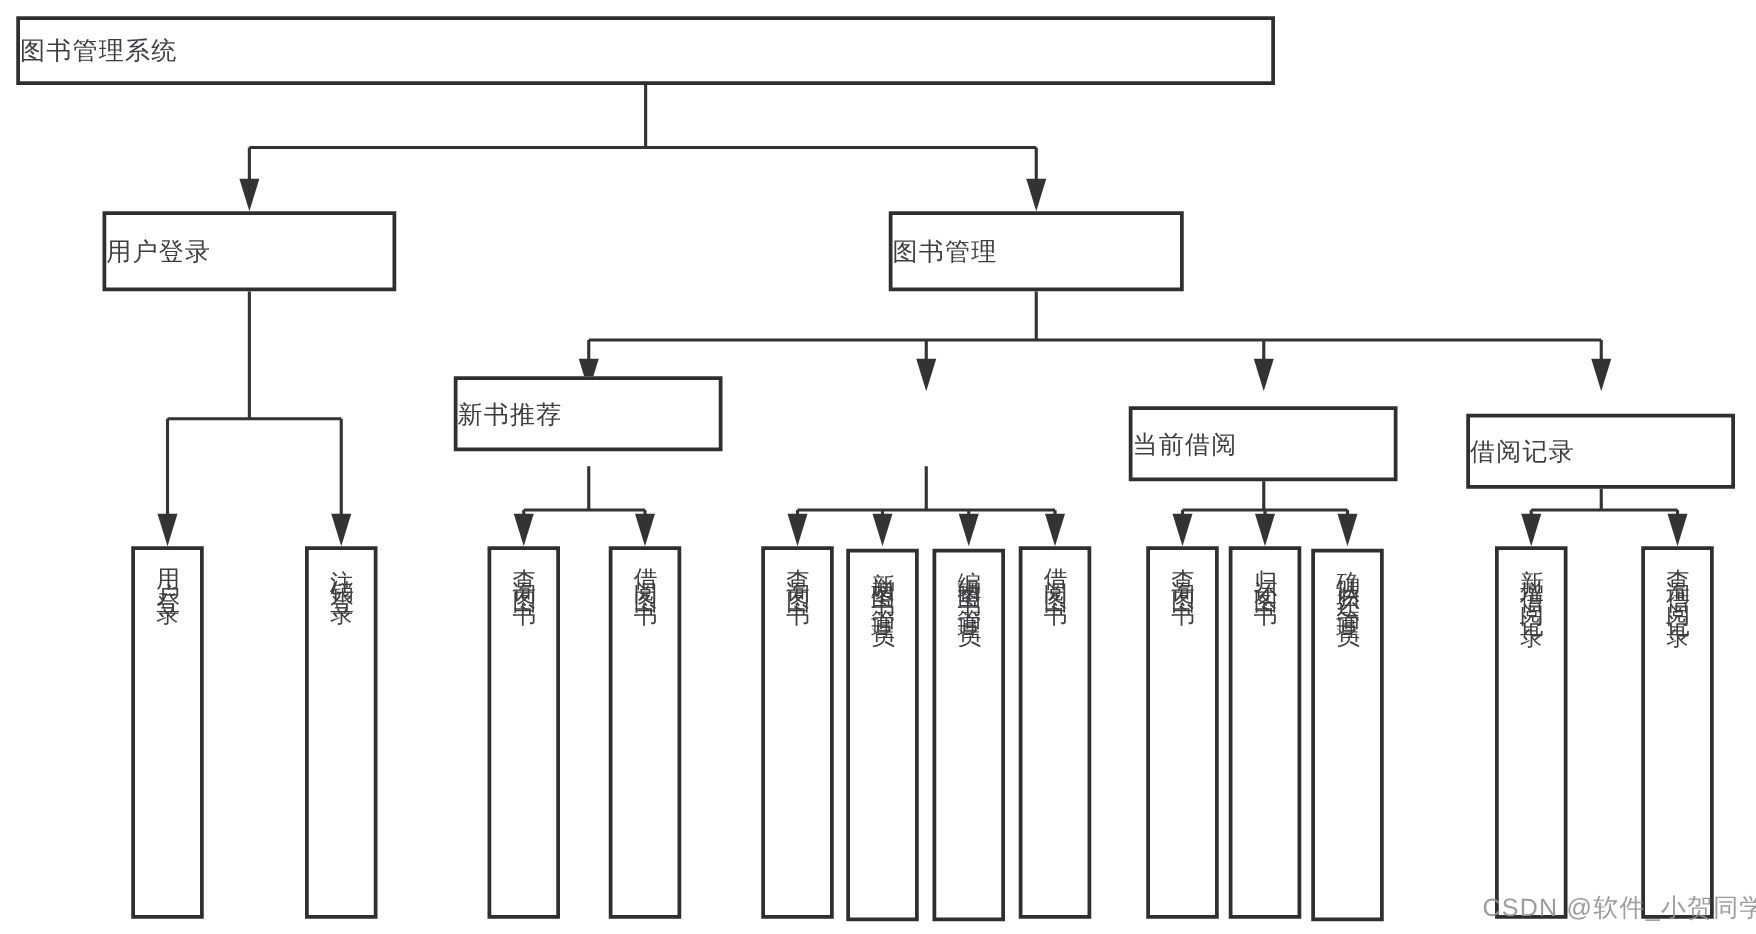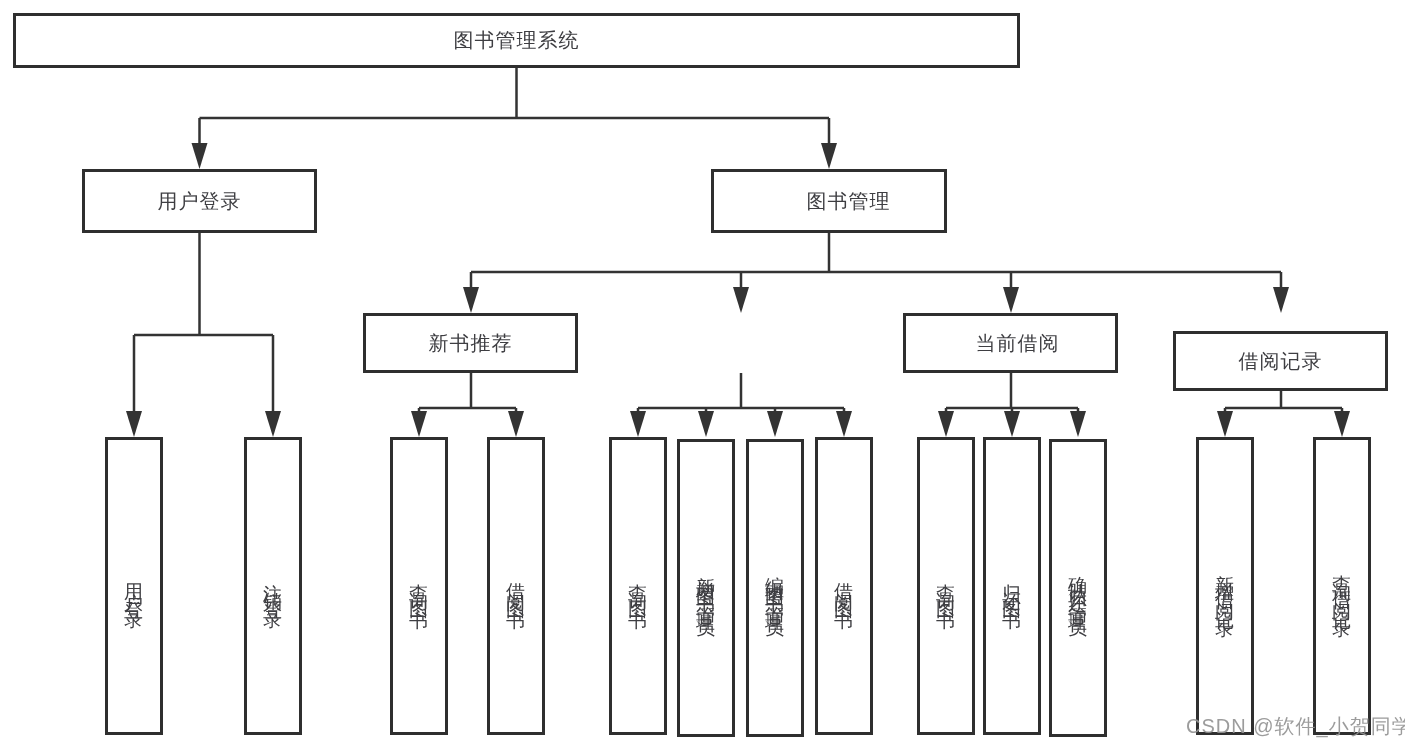--- a/index.html
+++ b/index.html
@@ -12,21 +12,21 @@
   }
   #connector-layer{position:absolute;left:0;top:0;z-index:1;}
   .node{
     position:absolute;
     box-sizing:border-box;
     border:3px solid #2f2f2f;
     background:#ffffff;
     color:#3e3e42;
     display:flex;
     align-items:center;
-    justify-content:center;
+    justify-content:flex-start;
     z-index:2;
   }
   .h-node{font-size:20px;letter-spacing:1px;}
   .v-node{
     writing-mode:vertical-rl;
     font-size:19px;
     letter-spacing:9px;
     line-height:1;
     text-align:center;
   }
@@ -89,28 +89,28 @@
     </g>
   </svg>
 
   <div class="node h-node" style="left:13px;top:13px;width:1007px;height:55px;">
     <span>图书管理系统</span>
   </div>
 
   <div class="node h-node" style="left:82px;top:169px;width:235px;height:64px;">
     <span>用户登录</span>
   </div>
-  <div class="node h-node" style="left:711px;top:169px;width:236px;height:64px;padding-left:39px;">
+  <div class="node h-node" style="left:711px;top:169px;width:236px;height:64px;">
     <span>图书管理</span>
   </div>
 
-  <div class="node h-node" style="left:363px;top:313px;width:215px;height:60px;">
+  <div class="node h-node" style="left:363px;top:301px;width:215px;height:60px;">
     <span>新书推荐</span>
   </div>
-  <div class="node h-node" style="left:903px;top:313px;width:215px;height:60px;padding-left:14px;">
+  <div class="node h-node" style="left:903px;top:325px;width:215px;height:60px;">
     <span>当前借阅</span>
   </div>
   <div class="node h-node" style="left:1173px;top:313px;width:215px;height:60px;margin-top:18px;">
     <span>借阅记录</span>
   </div>
 
   <div class="node v-node" style="left:105px;top:437px;width:58px;height:298px;">
     <span>用户登录</span>
   </div>
   <div class="node v-node" style="left:244px;top:437px;width:58px;height:298px;">

